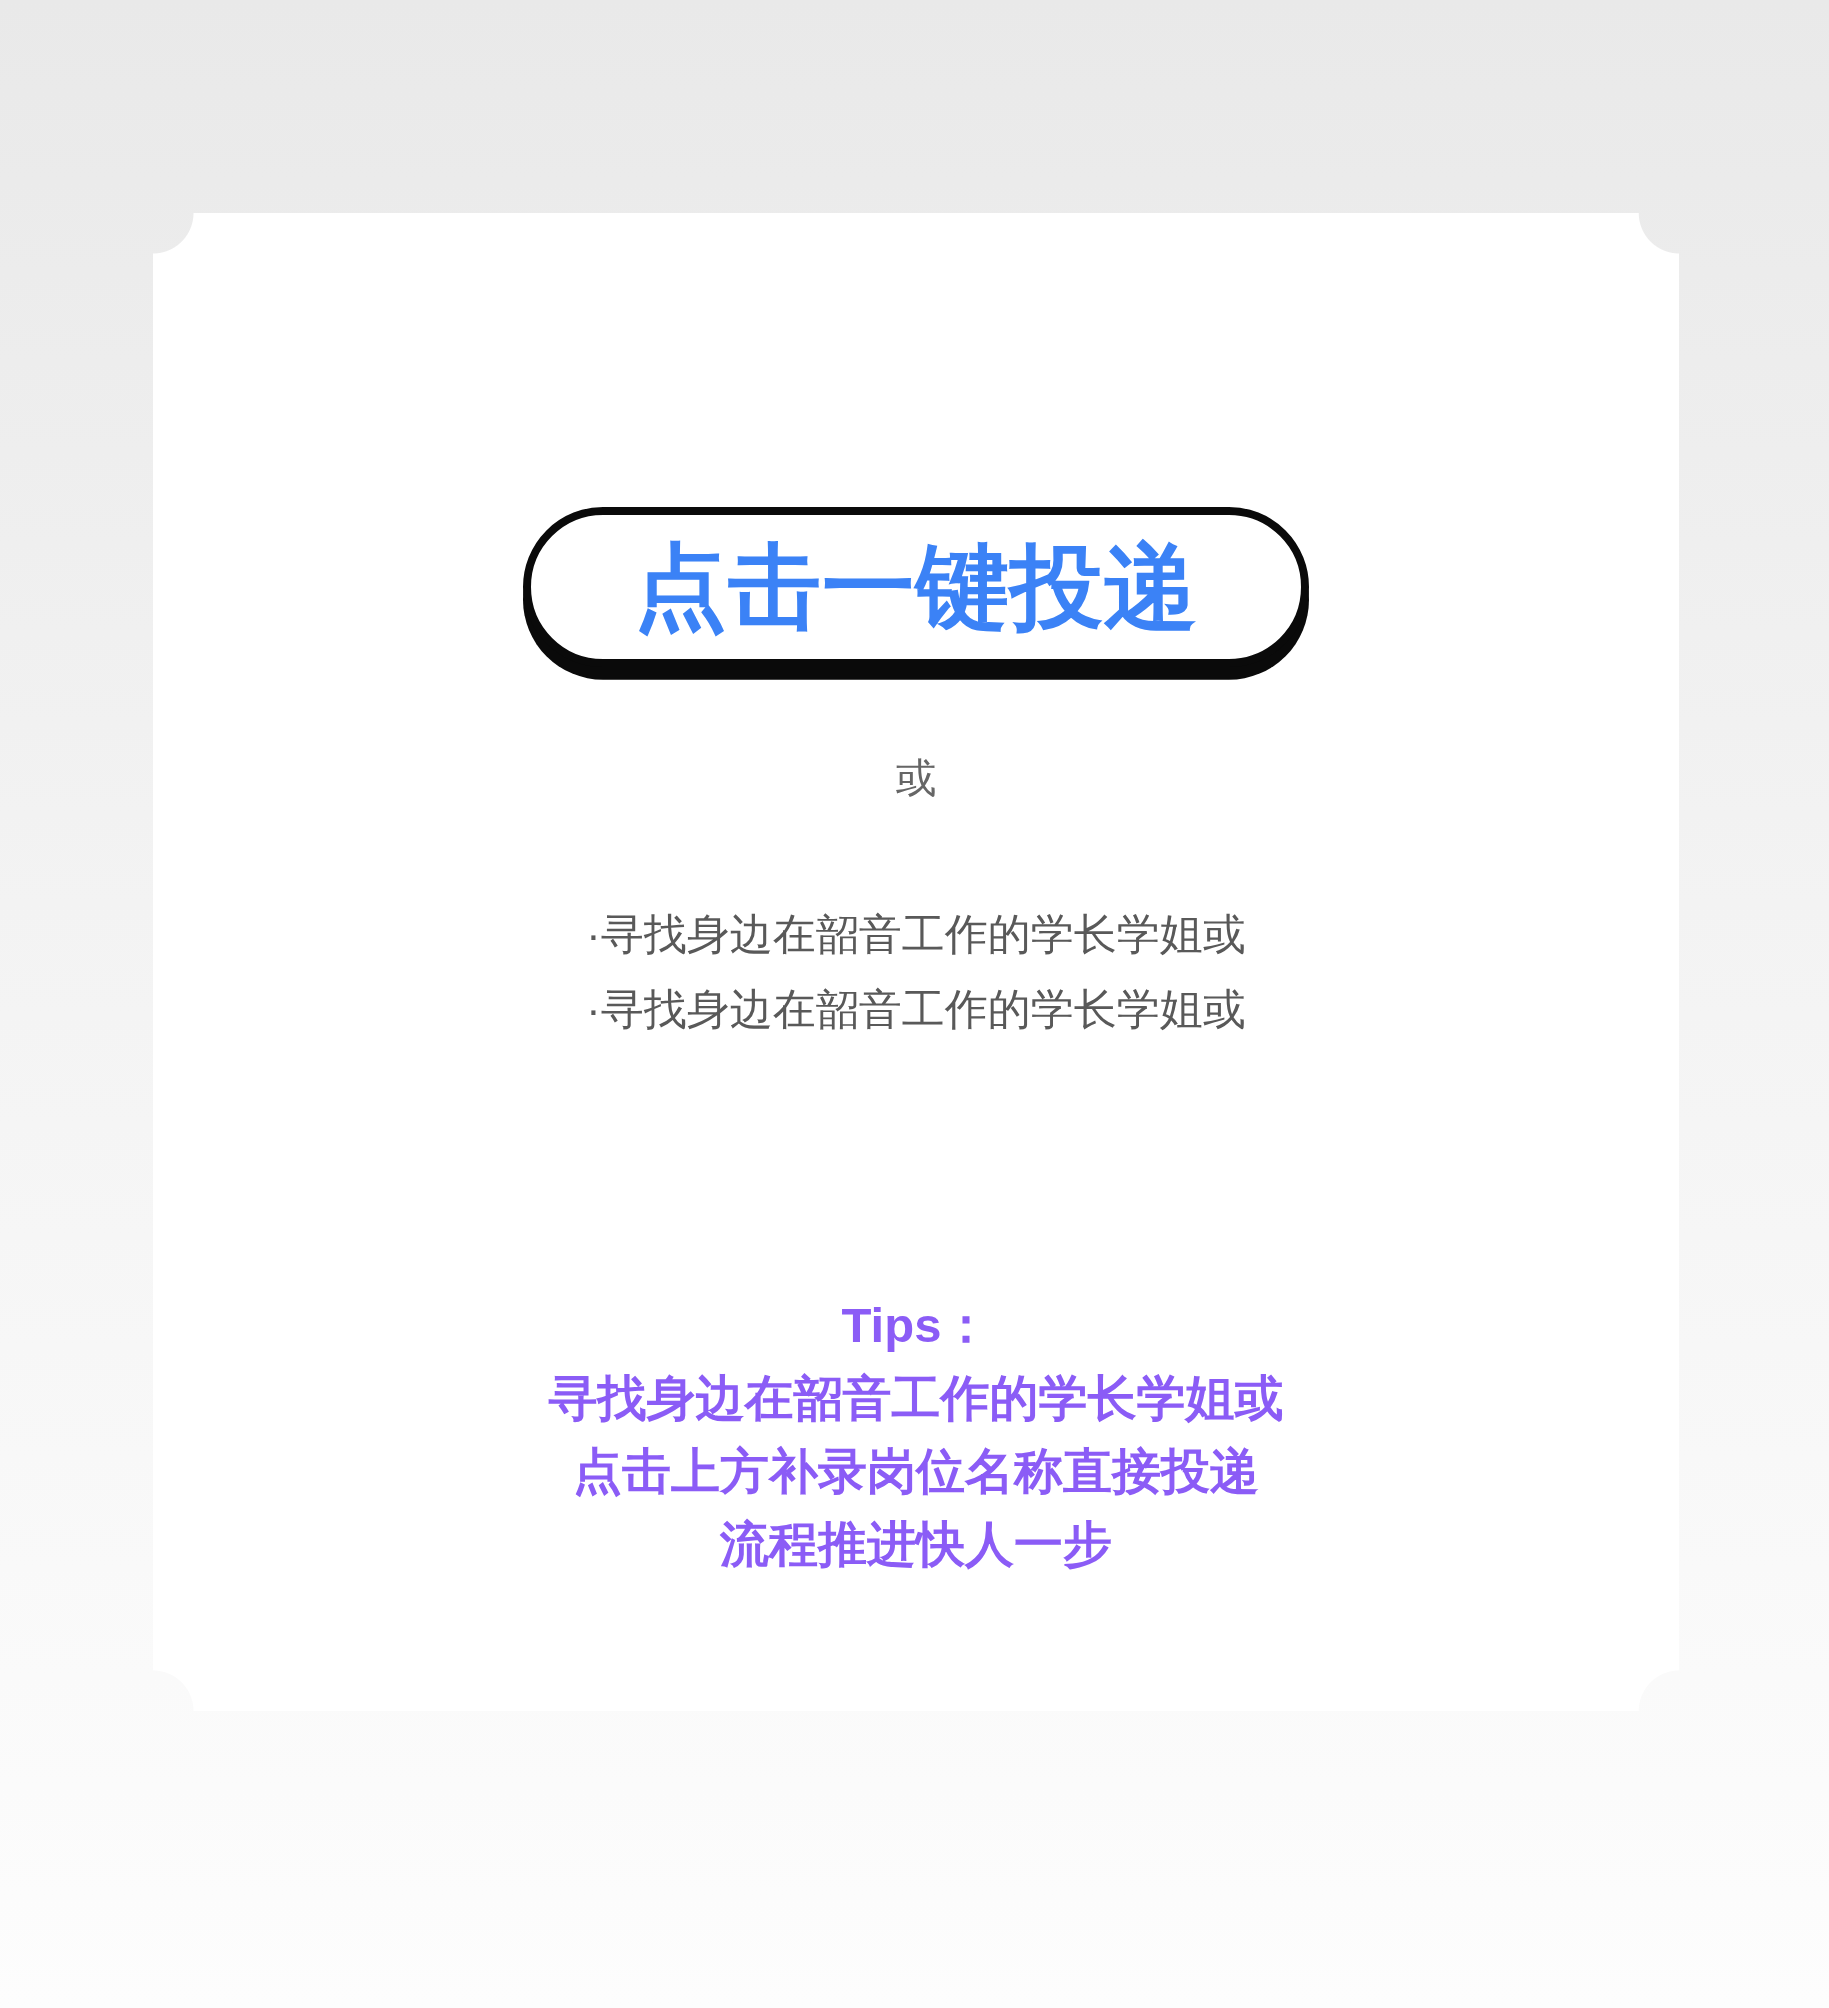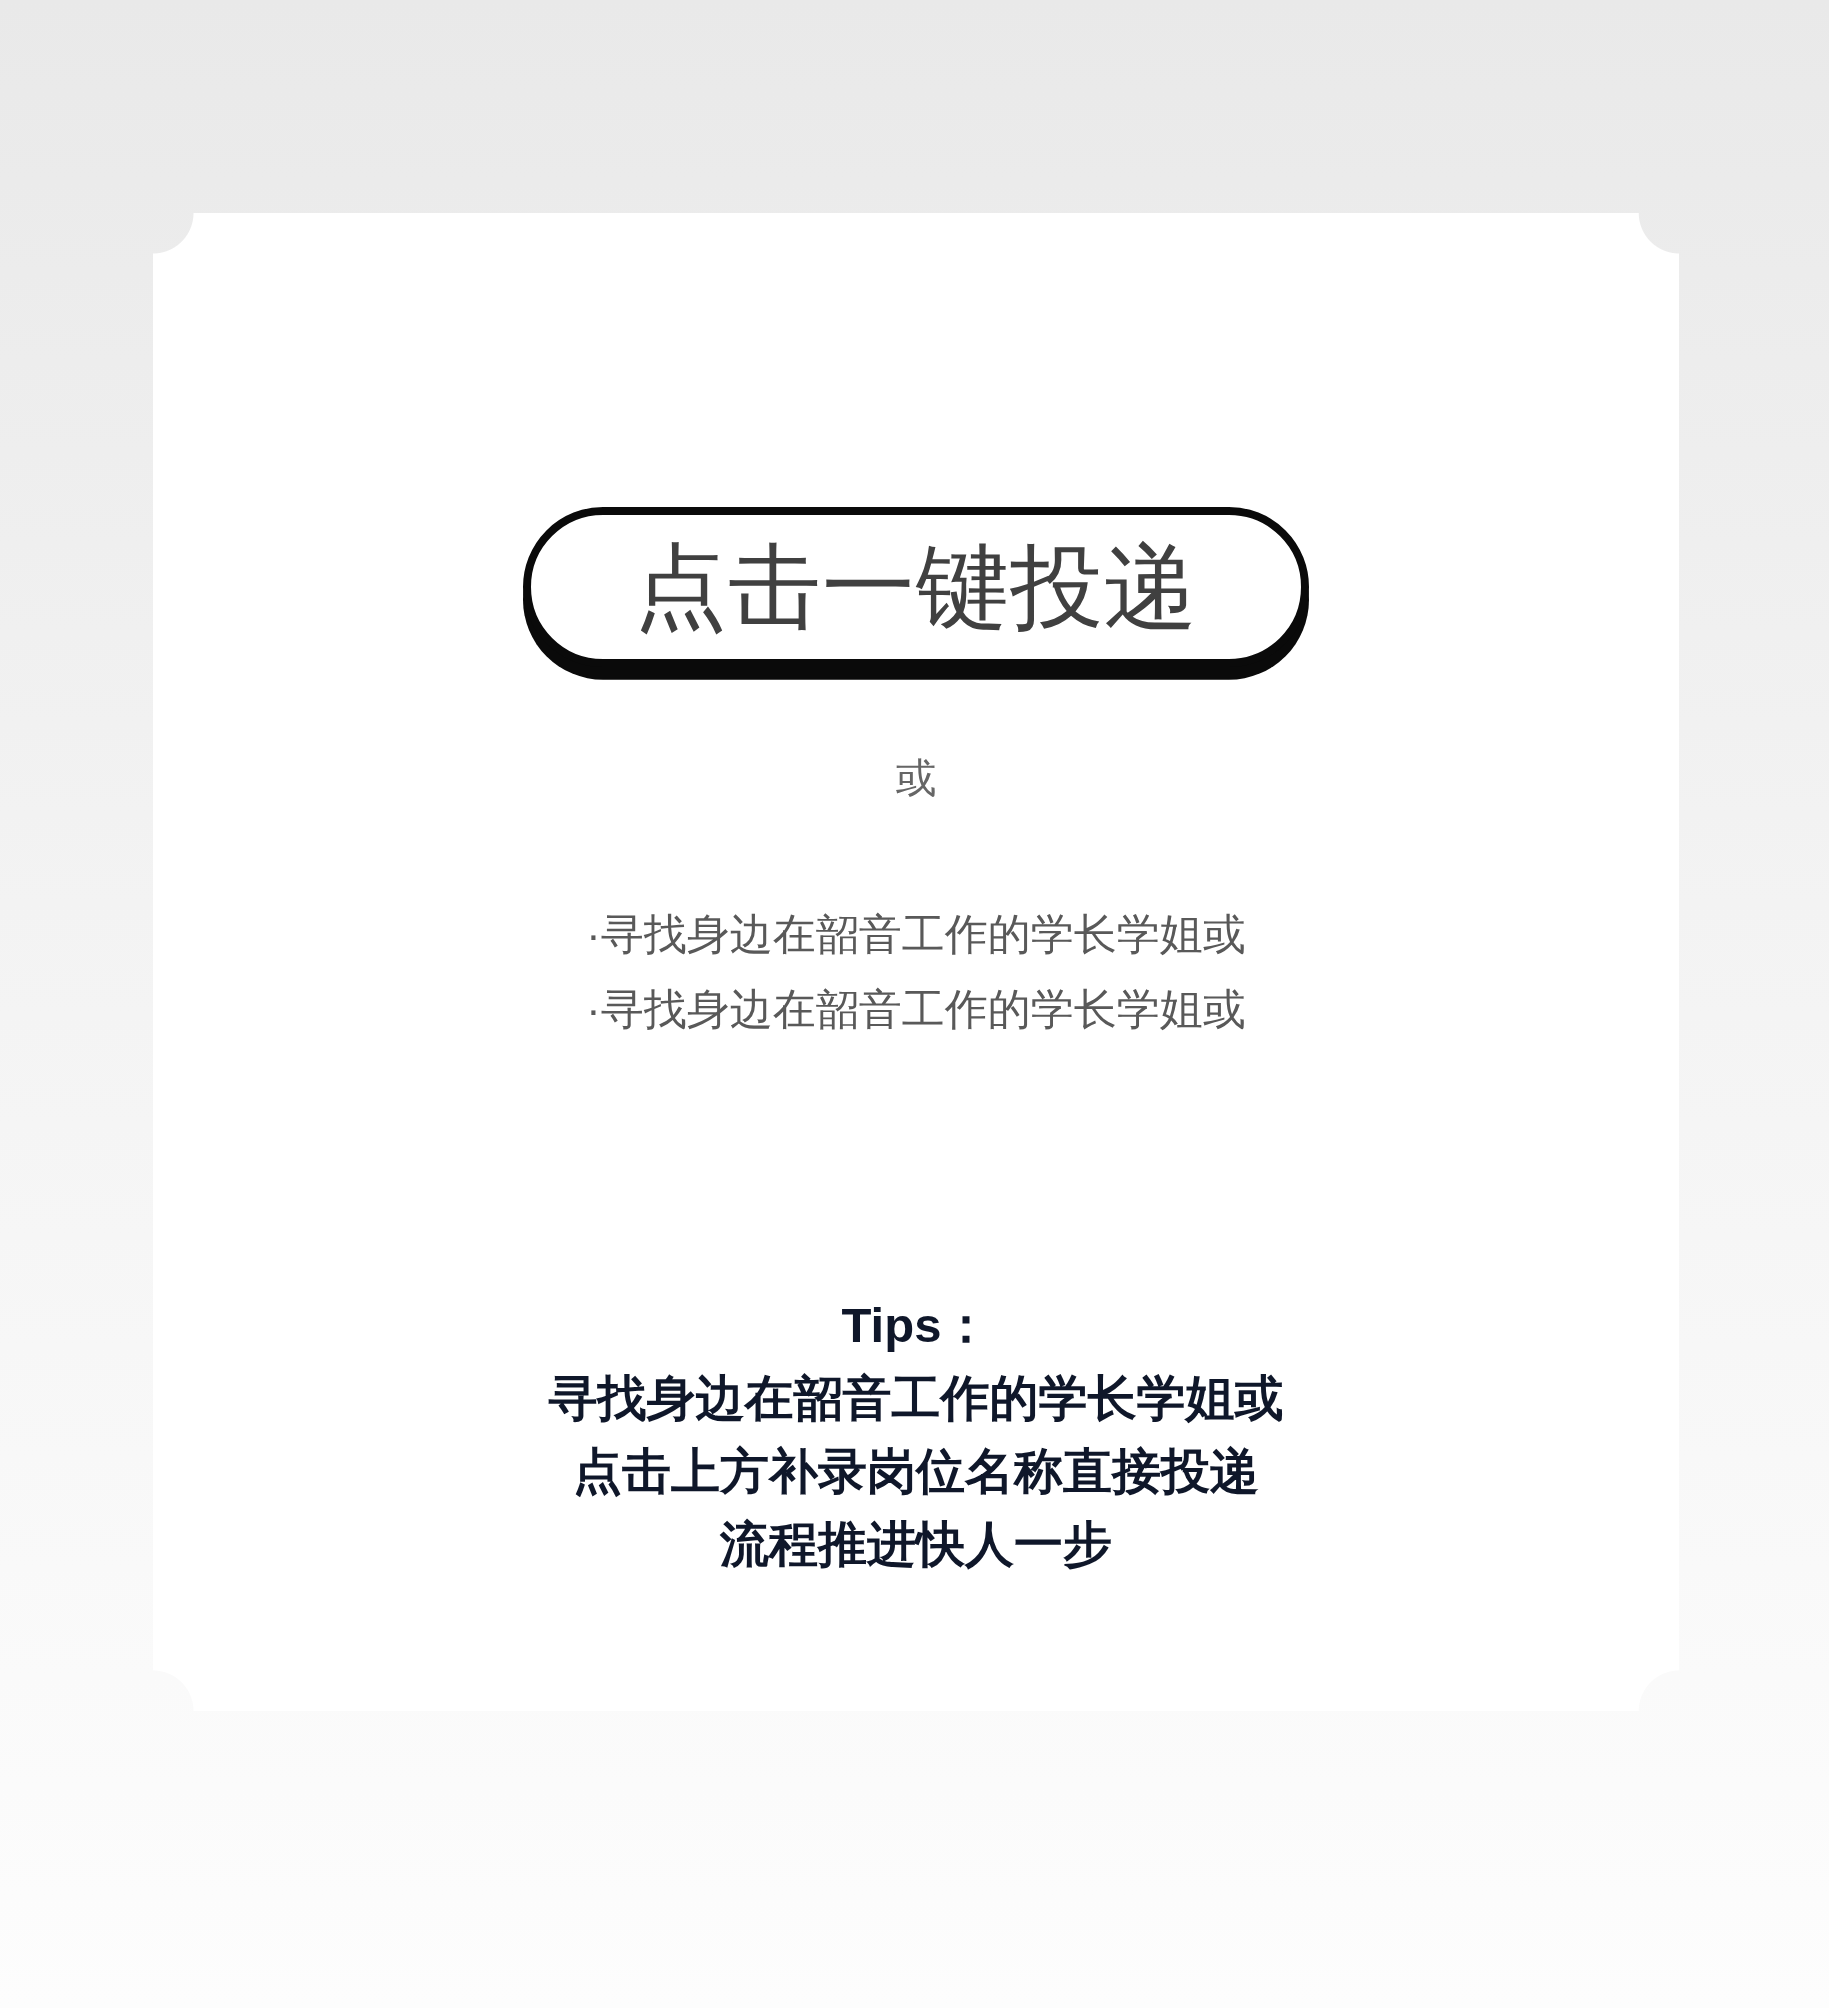--- a/index.html
+++ b/index.html
@@ -55,23 +55,23 @@
     background: #ffffff;
     border: 8.8px solid #0a0a0a;
     border-radius: 90px;
     box-shadow: 0 12.7px 0 0 #0a0a0a;
     display: flex; align-items: center; justify-content: center;
     cursor: pointer;
     padding: 0;
     font-family: inherit;
   }
   .cta span {
-    color: #404040;
+    color: #3b82f6;
     font-size: 93px;
-    font-weight: 400;
+    font-weight: 700;
     letter-spacing: 1px;
     line-height: 1;
   }
   .or {
     position: absolute;
     top: 542px; left: 0;
     width: 100%;
     text-align: center;
     font-size: 41px;
     line-height: 47px;
@@ -85,21 +85,21 @@
     color: #595959;
     font-size: 43px;
     line-height: 75px;
   }
   .methods p { margin: 0; }
   .tips {
     position: absolute;
     top: 1076px; left: 0;
     width: 100%;
     text-align: center;
-    color: #0f172a;
+    color: #8b5cf6;
     font-size: 49px;
     line-height: 73px;
     font-weight: 800;
   }
   .tips p { margin: 0; }
   .tips .tips-title { font-weight: 800; }
 </style>
 </head>
 <body>
 

